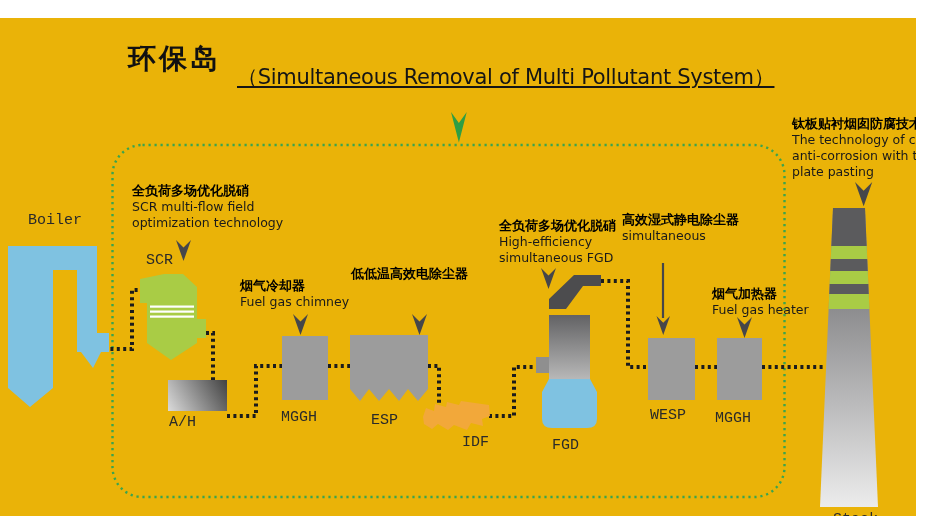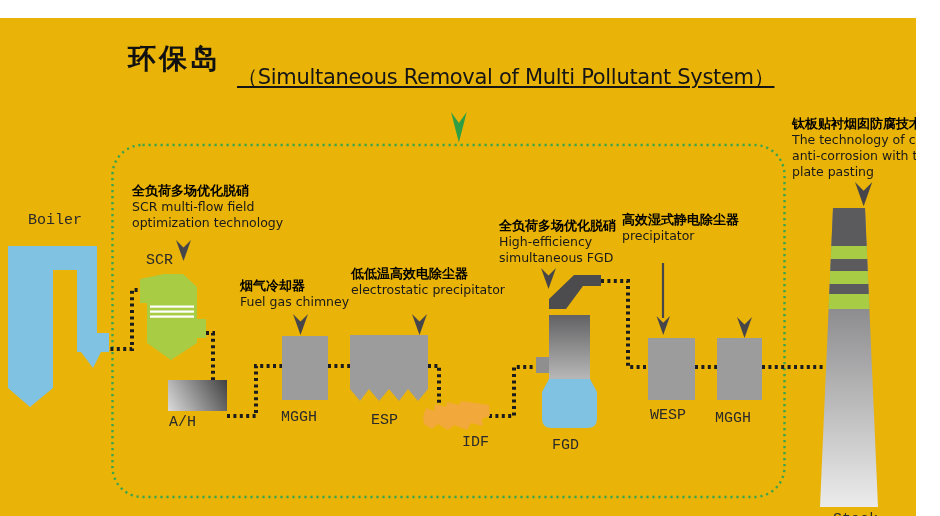--- a/index.html
+++ b/index.html
@@ -111,34 +111,37 @@
     <div class="c-en">optimization technology</div>
   </div>
 
   <div class="abs callout" style="left:240px;top:259px">
     <div class="c-cn">烟气冷却器</div>
     <div class="c-en">Fuel gas chimney</div>
   </div>
 
   <div class="abs callout" style="left:351px;top:247px">
     <div class="c-cn">低低温高效电除尘器</div>
-    <div class="c-en">electrostatic precipitator</div>
   </div>
 
   <div class="abs callout" style="left:499px;top:199px">
     <div class="c-cn">全负荷多场优化脱硝</div>
     <div class="c-en">High-efficiency</div>
     <div class="c-en">simultaneous FGD</div>
   </div>
 
   <div class="abs callout" style="left:622px;top:193px">
     <div class="c-cn">高效湿式静电除尘器</div>
-    <div class="c-en">precipitator</div>
+    <div class="c-en">simultaneous</div>
   </div>
 
+  <div class="abs callout" style="left:712px;top:267px">
+    <div class="c-cn">烟气加热器</div>
+    <div class="c-en">Fuel gas heater</div>
+  </div>
 
   <div class="abs callout" style="left:792px;top:97px">
     <div class="c-cn">钛板贴衬烟囱防腐技术</div>
     <div class="c-en">The technology of chimney</div>
     <div class="c-en">anti-corrosion with titanium</div>
     <div class="c-en">plate pasting</div>
   </div>
 
   <div class="abs eq-label" style="left:28px;top:194px">Boiler</div>
   <div class="abs eq-label" style="left:146px;top:234px">SCR</div>

